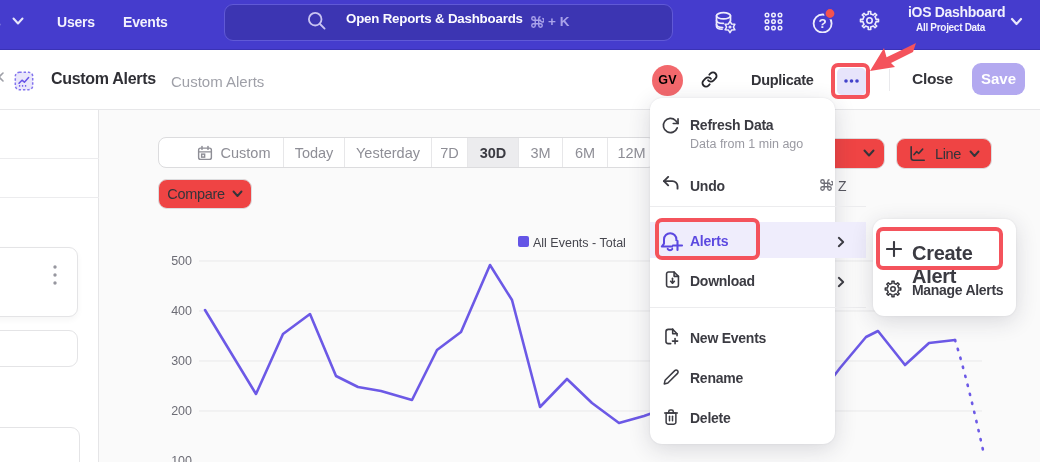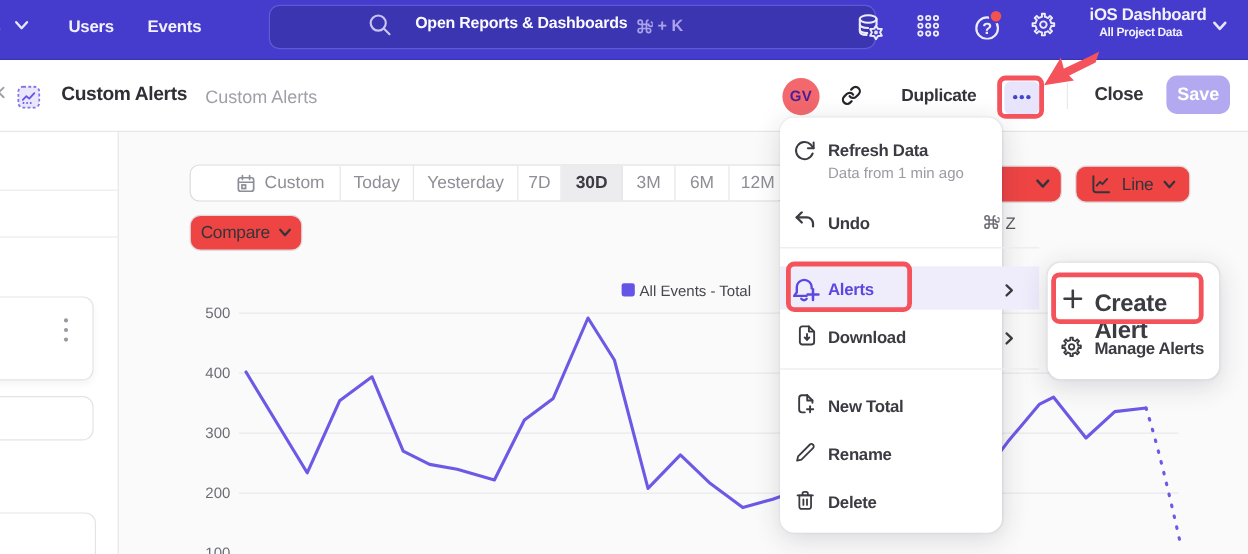--- a/index.html
+++ b/index.html
@@ -3,29 +3,29 @@
 <meta charset="utf-8">
 <style>
   * { margin:0; padding:0; box-sizing:border-box; }
   html,body { width:1040px; height:462px; overflow:hidden; }
   body { font-family:"Liberation Sans", sans-serif; position:relative; background:#fff; }
   .abs { position:absolute; }
 
   
   #nav { position:absolute; left:0; top:0; width:1040px; height:50px; background:#453ccd; border-bottom:1px solid #3a32b5; }
   #nav .t { position:absolute; color:#f2f1fd; font-size:14px; font-weight:700; top:14px; letter-spacing:-0.2px; }
-  #search { position:absolute; left:224px; top:4px; width:506px; height:37px; background:#3c35b2; border:1px solid #6059d6; border-radius:9px; }
+  #search { position:absolute; left:224px; top:4px; width:449px; height:37px; background:#3c35b2; border:1px solid #6059d6; border-radius:9px; }
   #search .ph { position:absolute; left:121px; top:6px; color:#fbfbff; font-size:13.3px; font-weight:700; letter-spacing:-0.2px; }
   #search .kk { position:absolute; left:323px; top:9px; color:#aaa3ea; font-size:13.5px; font-weight:600; }
 
   
   #hdr { position:absolute; left:0; top:50px; width:1040px; height:60px; background:#fff; border-bottom:1px solid #e7e7e9; }
   #hdr .title { position:absolute; left:51px; top:20px; font-size:16px; font-weight:700; color:#2f2f35; letter-spacing:-0.3px; }
   #hdr .crumb { position:absolute; left:171px; top:23px; font-size:15px; color:#9fa0a8; }
-  #gv { position:absolute; left:652px; top:15px; width:31px; height:31px; border-radius:50%; background:#f2686c; color:#4c1d95; font-size:12.5px; font-weight:700; text-align:center; line-height:31px; letter-spacing:.3px; }
+  #gv { position:absolute; left:652px; top:15px; width:31px; height:31px; border-radius:50%; background:#f2686c; color:#000000; font-size:12.5px; font-weight:700; text-align:center; line-height:31px; letter-spacing:.3px; }
   .hbt { position:absolute; font-size:14.5px; font-weight:700; color:#34343a; letter-spacing:-0.3px; }
   #dots-btn { position:absolute; left:837px; top:18px; width:29px; height:27px; background:#e7e4fb; border-radius:5px; }
   #hdr-divider { position:absolute; left:889px; top:19px; width:1px; height:22px; background:#e9e9ec; }
   #save { position:absolute; left:972px; top:13px; width:53px; height:32px; background:#b3a9f0; border-radius:9px; color:#fff; font-size:15px; font-weight:700; text-align:center; line-height:32px; }
 
   
   #main { position:absolute; left:0; top:110px; width:1040px; height:352px; background:#fafafa; }
   #sidebar { position:absolute; left:0; top:0; width:99px; height:352px; background:#fff; border-right:1px solid #e5e5e7; }
   .sline { position:absolute; left:0; width:99px; height:1px; background:#ececee; }
   .scard { position:absolute; left:-20px; background:#fff; border:1px solid #e4e4e6; border-radius:9px; }
@@ -278,21 +278,21 @@
 
   <div class="div" style="top:209px;"></div>
 
   <svg class="ic" style="top:229px; left:12px;" width="19" height="19" viewBox="0 0 24 24" fill="none" stroke="#3b3b42" stroke-width="2" stroke-linecap="round" stroke-linejoin="round">
       <path d="M13.5 3 H8 a3 3 0 0 0-3 3 v12 a3 3 0 0 0 3 3 h3"></path>
       <path d="M13.5 3 L19 8.5 v2.5"></path>
       <path d="M13.5 3 v5.5 H19"></path>
       <line x1="16.5" y1="14.5" x2="16.5" y2="21"></line>
       <line x1="13.2" y1="17.8" x2="19.8" y2="17.8"></line>
     </svg>
-  <span class="lbl" style="top:232px;">New Total</span>
+  <span class="lbl" style="top:232px;">New Events</span>
 
   <svg class="ic" style="top:270px; left:12px;" width="18" height="18" viewBox="0 0 24 24" fill="none" stroke="#3b3b42" stroke-width="2" stroke-linecap="round" stroke-linejoin="round">
       <path d="M17 3.5 a2.6 2.6 0 0 1 3.7 3.7 L7.8 20.1 L3 21.2 l1.1-4.8 z"></path>
     </svg>
   <span class="lbl" style="top:272px;">Rename</span>
 
   <svg class="ic" style="top:310px; left:12px;" width="18" height="18" viewBox="0 0 24 24" fill="none" stroke="#3b3b42" stroke-width="2" stroke-linecap="round" stroke-linejoin="round">
       <line x1="3.5" y1="6.5" x2="20.5" y2="6.5"></line>
       <path d="M5.5 6.5 H18.5 V19 a2.5 2.5 0 0 1-2.5 2.5 H8 A2.5 2.5 0 0 1 5.5 19 z"></path>
       <path d="M9 6 V4.5 a2 2 0 0 1 2-2 h2 a2 2 0 0 1 2 2 V6"></path>

